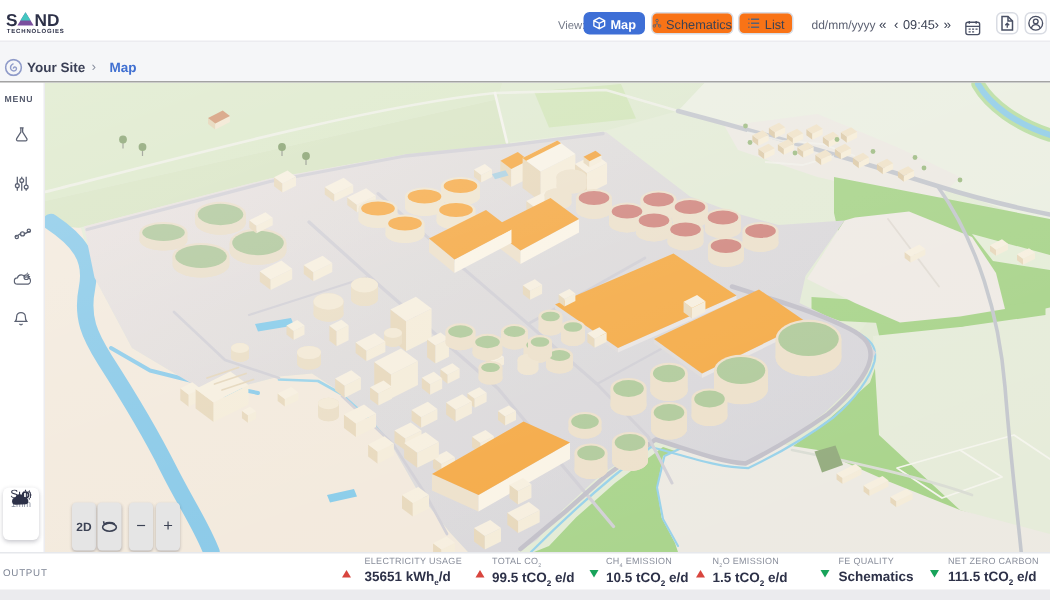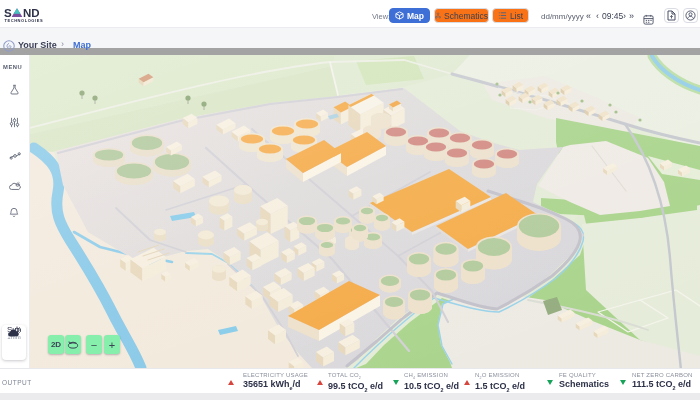--- a/index.html
+++ b/index.html
@@ -10,21 +10,21 @@
 .btn svg{margin-right:3px}
 #viewlbl{position:absolute;left:372px;top:12px;font-size:7.5px;color:#747a89}
 #btn-map{left:389px;width:41px;background:#3e6fd6;border:1px solid #3e6fd6;color:#fff;font-weight:bold}
 #btn-sch{left:434px;width:55px}
 #btn-list{left:492px;width:37px}
 #datetxt{position:absolute;left:541px;top:12px;font-size:8px;color:#5c6172}
 .tc{position:absolute;top:11px;font-size:9px;color:#3c4254}
 #calic{position:absolute;left:643px;top:11px}
 .sqbtn{position:absolute;top:8px;width:15px;height:15px;border:1px solid #d9dce3;border-radius:4px;background:#fff;display:flex;align-items:center;justify-content:center}
 
-#crumb{position:absolute;left:0;top:28px;width:700px;height:27px;background:#f5f6f8;border-bottom:7px solid #a3a3a3;z-index:25}
+#crumb{position:absolute;left:0;top:28px;width:700px;height:27px;background:#f5f6f8;border-bottom:1px solid #a3a3a3;z-index:25}
 #crumb .ic{position:absolute;left:3px;top:10px}
 #crumb .t1{position:absolute;left:18px;top:12px;font-size:9px;font-weight:bold;color:#3a3f55}
 #crumb .sep{position:absolute;left:61px;top:11px;font-size:9px;color:#8a90a0}
 #crumb .t2{position:absolute;left:73px;top:12px;font-size:9px;font-weight:bold;color:#3f6fd1}
 
 #rail{position:absolute;left:0;top:55px;width:30px;height:313px;background:#fff;border-right:1px solid #ececf0;z-index:20}
 #rail .menu{position:absolute;left:3px;top:9px;font-size:5.8px;letter-spacing:.55px;color:#565c6e;font-weight:bold}
 #rail svg{position:absolute;left:9px}
 #suncard{position:absolute;left:2px;top:325px;width:24px;height:35px;background:#fff;border-radius:4px;box-shadow:0 1px 3px rgba(40,40,60,.25);text-align:center;z-index:21}
 #suncard .s1{font-size:8px;font-weight:normal;color:#2d3148;line-height:9px}
@@ -34,21 +34,21 @@
 #botbar{position:absolute;left:0;top:368px;width:700px;height:25px;background:#fff;border-top:1px solid #e6e8ec;z-index:30}
 #botbar .out{position:absolute;left:2px;top:10px;font-size:6.5px;letter-spacing:.5px;color:#7d8494}
 .metric{position:absolute;top:3px}
 .metric .lab{font-size:6px;color:#8a8f9c;letter-spacing:.2px;white-space:nowrap}
 .metric .val{font-size:9px;font-weight:bold;color:#2d3148;white-space:nowrap;margin-top:1px}
 .tri{position:absolute;top:11px;width:0;height:0}
 .tri.up{border-left:3.5px solid transparent;border-right:3.5px solid transparent;border-bottom:5.5px solid #d8453e}
 .tri.dn{border-left:3.5px solid transparent;border-right:3.5px solid transparent;border-top:5.5px solid #18a35a}
 #footer{position:absolute;left:0;top:393px;width:700px;height:7px;background:#ebebee;z-index:30}
 
-.mapbtn{position:absolute;width:16px;height:19px;background:#86efac;border-radius:3px;box-shadow:0 1px 2px rgba(50,50,70,.3);display:flex;align-items:center;justify-content:center;font-size:8px;color:#3c4254;z-index:15}
+.mapbtn{position:absolute;width:16px;height:32px;background:#e5e5e5;border-radius:3px;box-shadow:0 1px 2px rgba(50,50,70,.3);display:flex;align-items:center;justify-content:center;font-size:8px;color:#3c4254;z-index:15}
 sub{font-size:60%}
 </style></head>
 <body>
 
 <svg width="670" height="313" viewBox="30 55 670 313" style="position:absolute;left:30px;top:55px">
     <defs>
       <linearGradient id="padg" x1="0" y1="0.15" x2="1" y2="0.85">
         <stop offset="0" stop-color="#e8e0dd"></stop>
         <stop offset="0.4" stop-color="#dddad9"></stop>
         <stop offset="1" stop-color="#d4d3d9"></stop>

